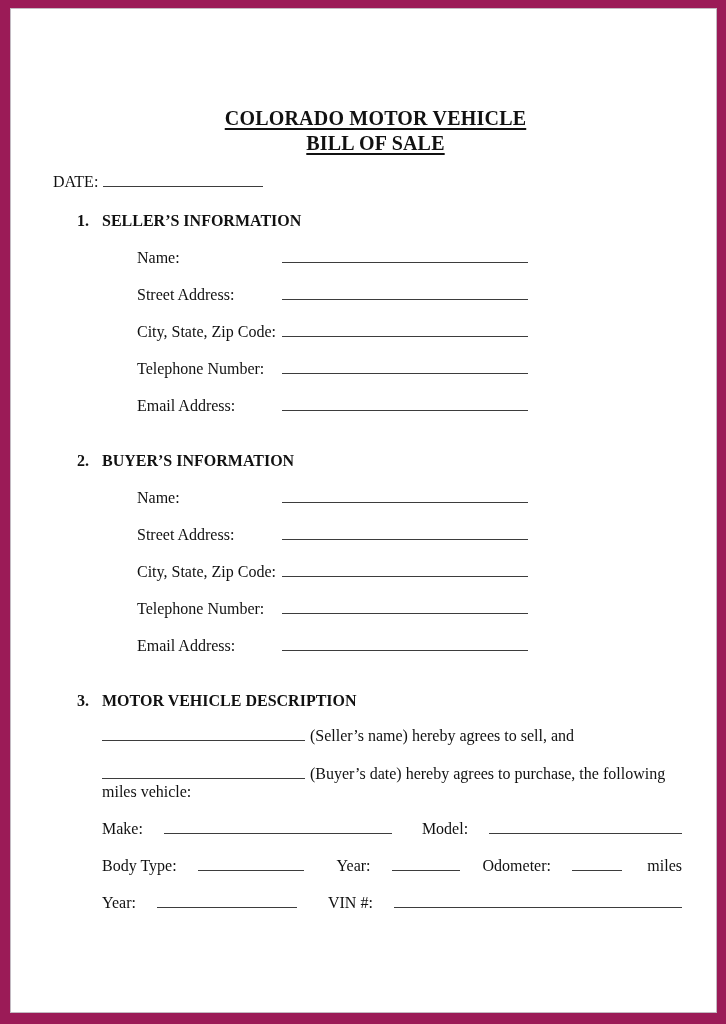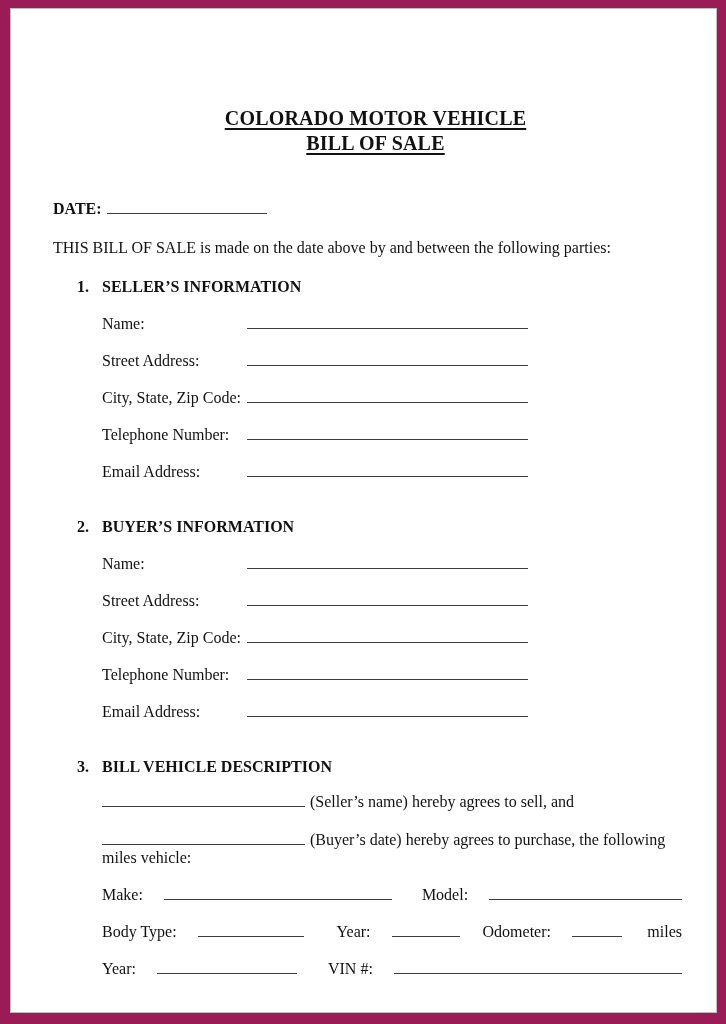--- a/index.html
+++ b/index.html
@@ -33,21 +33,21 @@
     font-weight: bold;
     line-height: 25px;
     letter-spacing: 0.2px;
   }
   .title-block .u {
     text-decoration: underline;
     text-decoration-thickness: 2px;
     text-underline-offset: 3px;
   }
   
-  .date-row { margin-top: 44px; font-weight: bold; }
+  .date-row { margin-top: 17px; font-weight: normal; }
   .intro { margin-top: 21px; }
   
   .blank {
     display: inline-block;
     border-bottom: 1.5px solid #3d3d3d;
     height: 14px;
     vertical-align: baseline;
   }
   .date-blank { width: 160px; margin-left: 5px; }
   
@@ -57,21 +57,21 @@
   .sec1 { margin-top: 21px; }
   .sec2 { margin-top: 37px; }
   .sec3 { margin-top: 37px; }
   
   .fields { margin-left: 25px; width: 426px; }
   .frow {
     display: flex;
     align-items: baseline;
     margin-top: 19px;
   }
-  .flabel { width: 145px; flex-shrink: 0; white-space: nowrap; }
+  .flabel { width: 145px; flex-shrink: 0; white-space: nowrap; margin-left: 35px; }
   .frow .blank { flex: 1; }
   
   .v3 { margin-left: 25px; width: 580px; }
   .nline { margin-top: 17px; }
   .nline2 { margin-top: 20px; }
   .name-blank { width: 203px; margin-right: 5px; }
   .cont-line { display: block; }
   .vrow {
     display: flex;
     align-items: baseline;
@@ -102,21 +102,20 @@
 
       <div class="title-block">
         <div><span class="u">COLORADO MOTOR VEHICLE</span></div>
         <div><span class="u">BILL OF SALE</span></div>
       </div>
 
       <div class="date-row">
         <span>DATE:</span><span class="blank date-blank"></span>
       </div>
 
-      <p class="intro">THIS BILL OF SALE is made on the date above by and between the following parties:</p>
 
       <div class="sec sec1">
         <div class="sec-head">
           <span class="num">1.</span><span>SELLER’S INFORMATION</span>
         </div>
         <div class="fields">
           <div class="frow">
             <span class="flabel">Name:</span>
               <span class="blank"></span>
           </div>
@@ -162,21 +161,21 @@
           </div>
           <div class="frow">
             <span class="flabel">Email Address:</span>
               <span class="blank"></span>
           </div>
         </div>
       </div>
 
       <div class="sec sec3">
         <div class="sec-head">
-          <span class="num">3.</span><span>BILL VEHICLE DESCRIPTION</span>
+          <span class="num">3.</span><span>MOTOR VEHICLE DESCRIPTION</span>
         </div>
         <div class="v3">
 
           <div class="nline">
             <span class="blank name-blank"></span><span>(Seller’s name) hereby agrees to sell, and</span>
           </div>
 
           <div class="nline nline2">
             <span class="blank name-blank"></span><span>(Buyer’s date) hereby agrees to purchase, the following</span>
             <span class="cont-line">miles vehicle:</span>

